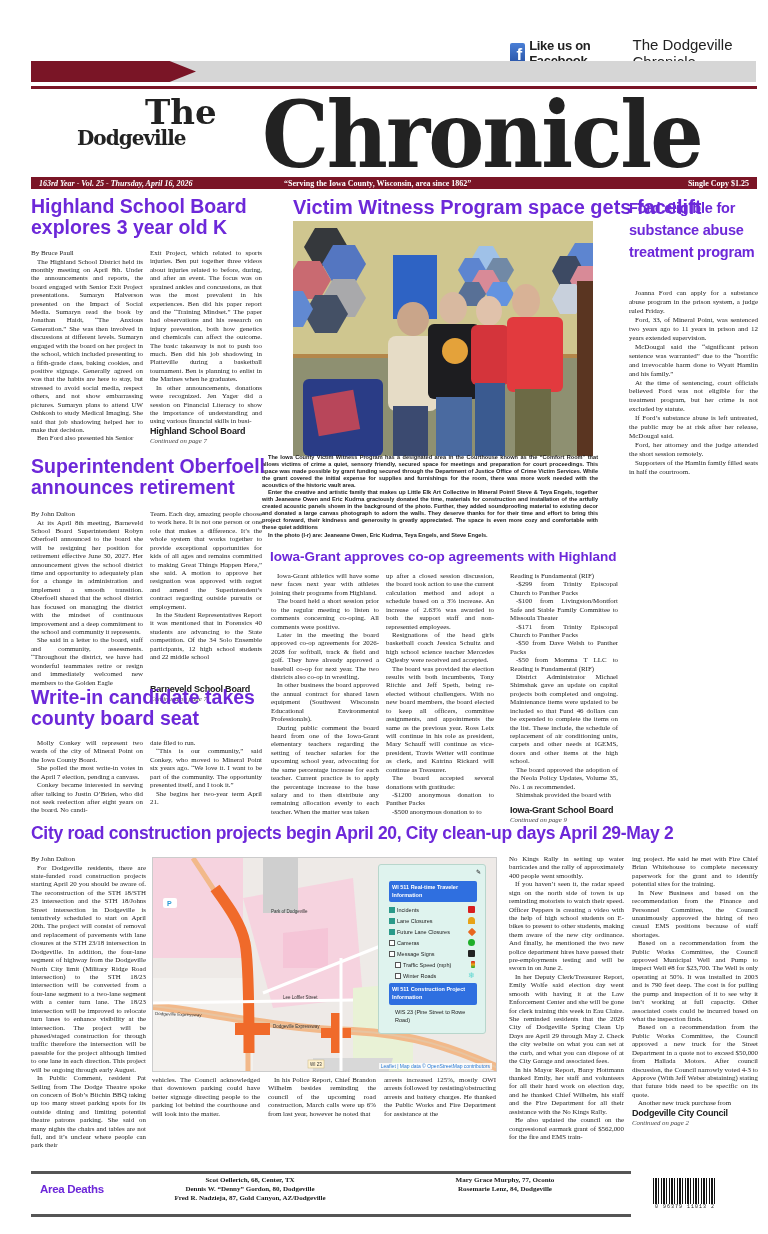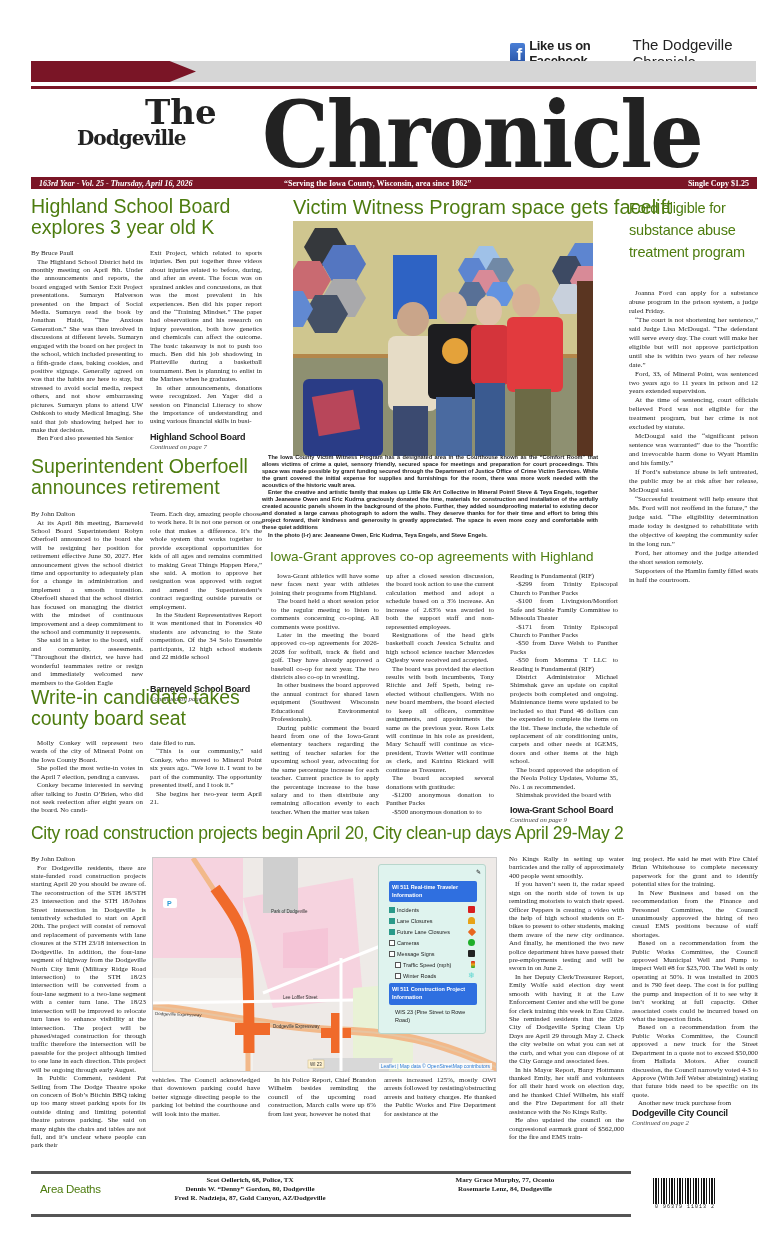--- a/index.html
+++ b/index.html
@@ -11,21 +11,21 @@
 .fb-name{font-size:15px}
 .band{left:31px;top:61px;width:725px;height:21px;background:#d6d6d6}
 .arrow{left:31px;top:61px;width:165px;height:21px;background:#7a1526;clip-path:polygon(0 0,84% 0,100% 50%,84% 100%,0 100%)}
 .rule{left:31px;top:86px;width:726px;height:3px;background:#7a1526}
 .mast-the{left:145px;top:95px;font-family:"DejaVu Serif",serif;font-weight:bold;font-size:34px;line-height:1}
 .mast-dodge{left:77px;top:128px;font-family:"DejaVu Serif",serif;font-weight:bold;font-size:20px;line-height:1;letter-spacing:-1px}
 .mast-chron{left:262px;top:90px;font-family:"DejaVu Serif",serif;font-weight:bold;font-size:84px;line-height:1;letter-spacing:-2px;transform:scaleY(1.08);transform-origin:top left}
 .datebar{left:31px;top:177px;width:726px;height:12px;background:#7a1526;color:#fff;font-size:8px;display:flex;align-items:center;padding:0 8px;font-weight:bold}
 .datebar .d1{font-style:italic;width:245px}
 .datebar .d2{flex:1}
-.head{font-family:"Liberation Sans",sans-serif;font-weight:normal;color:#4d7c0f;line-height:1.1}
+.head{font-family:"Liberation Sans",sans-serif;font-weight:bold;color:#6d28d9;line-height:1.1}
 .col{font-size:6.9px;line-height:1.22;text-align:justify;hyphens:auto}
 .col p{text-indent:6px}
 .by{font-weight:normal;font-size:7px}
 .cont-head{font-family:"Liberation Sans",sans-serif;font-weight:bold;font-size:9px;letter-spacing:-0.2px}
 .cont-sub{font-style:italic;font-size:6.8px;color:#444}
 .photo{left:293px;top:221px;width:300px;height:235px;overflow:hidden;background:#c9c18b}
 .caption{left:262px;top:454px;width:336px;font-family:"Liberation Sans",sans-serif;font-weight:bold;font-size:5.6px;line-height:1.26;text-align:justify}
 .caption p{text-indent:6px}
 .map{left:152px;top:857px;width:345px;height:215px;background:#f0e9e8;overflow:hidden;border:1px solid #ccc}
 .legend{position:absolute;right:10px;top:6px;width:108px;height:170px;background:#dff3ee;border:1px solid #b8d6cc;border-radius:3px;font-family:"Liberation Sans",sans-serif;font-size:5.5px}
@@ -59,21 +59,21 @@
 
 <div class="abs head" style="left:31px;top:196px;width:245px;font-size:19.5px">Highland School Board explores 3 year old K</div>
 <div class="abs col" style="left:31px;top:249px;width:112px">
   <div class="by">By Bruce Paull</div>
   <p>The Highland School District held its monthly meeting on April 8th. Under the announcements and reports, the board engaged with Senior Exit Project presentations. Sumaryn Halverson presented on the Impact of Social Media. Sumaryn read the book by Jonathan Haidt, “The Anxious Generation.” She was then involved in discussions at different levels. Sumaryn engaged with the board on her project in the school, which included presenting to a fifth-grade class, baking cookies, and positive signage. Generally agreed on was that the habits are here to stay, but stressed to avoid social media, respect others, and not show embarrassing pictures. Sumaryn plans to attend UW Oshkosh to study Medical Imaging. She said that job shadowing helped her to make that decision.</p>
   <p>Ben Ford also presented his Senior</p>
 </div>
 <div class="abs col" style="left:150px;top:249px;width:112px">
   <p style="text-indent:0">Exit Project, which related to sports injuries. Ben put together three videos about injuries related to before, during, and after an event. The focus was on sprained ankles and concussions, as that was the most prevalent in his experiences. Ben did his paper report and the “Training Mindset.” The paper had observations and his research on injury prevention, both how genetics and chemicals can affect the outcome. The basic takeaway is not to push too much. Ben did his job shadowing in Platteville during a basketball tournament. Ben is planning to enlist in the Marines when he graduates.</p>
   <p>In other announcements, donations were recognized. Jen Yager did a session on Financial Literacy to show the importance of understanding and using various financial skills in busi-</p>
-  <div style="margin-top:6px" class="cont-head">Highland School Board</div>
+  <div style="" class="cont-head">Highland School Board</div>
   <div class="cont-sub">Continued on page 7</div>
 </div>
 
 <div class="abs head" style="left:293px;top:196px;width:320px;font-size:20px;white-space:nowrap">Victim Witness Program space gets facelift</div>
 <div class="abs photo">
   <svg width="300" height="235" viewBox="0 0 300 235">
     <rect width="300" height="235" fill="#cfc68f"></rect>
     <rect y="135" width="300" height="100" fill="#8e9071"></rect>
     <rect y="133" width="300" height="4" fill="#b4874a"></rect>
     <g opacity="0.95">
@@ -119,26 +119,24 @@
 </div>
 <div class="abs caption">
   <p>The Iowa County Victim Witness Program has a designated area in the Courthouse known as the “Comfort Room” that allows victims of crime a quiet, sensory friendly, secured space for meetings and preparation for court proceedings. This space was made possible by grant funding secured through the Department of Justice Office of Crime Victim Services. While the grant covered the initial expense for supplies and furnishings for the room, there was more work needed with the acoustics of the historic vault area.</p>
   <p>Enter the creative and artistic family that makes up Little Elk Art Collective in Mineral Point! Steve &amp; Teya Engels, together with Jeaneane Owen and Eric Kudrna graciously donated the time, materials for construction and installation of the artfully created acoustic panels shown in the background of the photo. Further, they added soundproofing material to existing decor and donated a large canvas photograph to adorn the walls. They deserve thanks for for their time and effort to bring this project forward, their kindness and generosity is greatly appreciated. The space is even more cozy and comfortable with these quiet additions</p>
   <p>In the photo (l-r) are: Jeaneane Owen, Eric Kudrna, Teya Engels, and Steve Engels.</p>
 </div>
 
 <div class="abs head" style="left:629px;top:198px;width:130px;font-size:14.5px;line-height:1.5;letter-spacing:-0.2px">Ford eligible for substance abuse treatment program</div>
 <div class="abs col" style="left:629px;top:289px;width:129px;font-size:7px;line-height:1.28">
   <p>Joanna Ford can apply for a substance abuse program in the prison system, a judge ruled Friday.</p>
-  <p>“The court is not shortening her sentence,” said Judge Lisa McDougal. “The defendant will serve every day. The court will make her eligible but will not approve participation until she is within two years of her release date.”</p>
   <p>Ford, 33, of Mineral Point, was sentenced two years ago to 11 years in prison and 12 years extended supervision.</p>
+  <p>McDougal said the “significant prison sentence was warranted” due to the “horrific and irrevocable harm done to Wyatt Hamlin and his family.”</p>
   <p>At the time of sentencing, court officials believed Ford was not eligible for the treatment program, but her crime is not excluded by statute.</p>
-  <p>McDougal said the “significant prison sentence was warranted” due to the “horrific and irrevocable harm done to Wyatt Hamlin and his family.”</p>
   <p>If Ford’s substance abuse is left untreated, the public may be at risk after her release, McDougal said.</p>
-  <p>“Successful treatment will help ensure that Ms. Ford will not reoffend in the future,” the judge said. “The eligibility determination made today is designed to rehabilitate with the objective of keeping the community safer in the long run.”</p>
   <p>Ford, her attorney and the judge attended the short session remotely.</p>
   <p>Supporters of the Hamlin family filled seats in half the courtroom.</p>
 </div>
 
 <div class="abs head" style="left:31px;top:456px;width:245px;font-size:19.5px">Superintendent Oberfoell announces retirement</div>
 <div class="abs col" style="left:31px;top:510px;width:112px">
   <div class="by">By John Dalton</div>
   <p>At its April 8th meeting, Barneveld School Board Superintendent Robyn Oberfoell announced to the board she will be resigning her position for retirement effective June 30, 2027. Her announcement gives the school district time and opportunity to adequately plan for a change in administration and implement a smooth transition. Oberfoell shared that the school district has focused on managing the district with the mindset of continuous improvement and a deep commitment to the school and community it represents.</p>
   <p>She said in a letter to the board, staff and community, assessments. “Throughout the district, we have had wonderful teammates retire or resign and immediately welcomed new members to the Golden Eagle</p>
 </div>
@@ -296,21 +294,21 @@
   <p>Based on a recommendation from the Public Works Committee, the Council approved Municipal Well and Pump to inspect Well #8 for $23,700. The Well is only operating at 50%. It was installed in 2003 and is 790 feet deep. The cost is for pulling the pump and inspection of it to see why it isn’t working at full capacity. Other associated costs could be incurred based on what the inspection finds.</p>
   <p>Based on a recommendation from the Public Works Committee, the Council approved a new truck for the Street Department in a quote not to exceed $50,000 from Hallada Motors. After council discussion, the Council narrowly voted 4-3 to Approve (With Jeff Weber abstaining) stating that future bids need to be specific on its quote.</p>
   <p>Another new truck purchase from</p>
   <div style="" class="cont-head">Dodgeville City Council</div>
   <div class="cont-sub">Continued on page 2</div>
 </div>
 
 <div class="abs deaths-rule" style="left:31px;top:1171px;width:600px"></div>
 <div class="abs head" style="left:40px;top:1183px;font-size:11.5px;font-family:'Liberation Sans',sans-serif;letter-spacing:-0.3px">Area Deaths</div>
 <div class="abs deaths" style="left:160px;top:1176px;width:180px">
-  <div>Scot Oellerich, 68, Police, TX</div>
+  <div>Scot Oellerich, 68, Center, TX</div>
   <div>Dennis W. “Denny” Gordon, 80, Dodgeville</div>
   <div>Fred R. Nadzieja, 87, Gold Canyon, AZ/Dodgeville</div>
 </div>
 <div class="abs deaths" style="left:430px;top:1176px;width:150px">
   <div>Mary Grace Murphy, 77, Oconto</div>
   <div>Rosemarie Lenz, 84, Dodgeville</div>
 </div>
 <div class="abs deaths-rule" style="left:31px;top:1214px;width:600px"></div>
 
 <div class="abs" style="left:645px;top:1178px;width:80px;height:40px">

